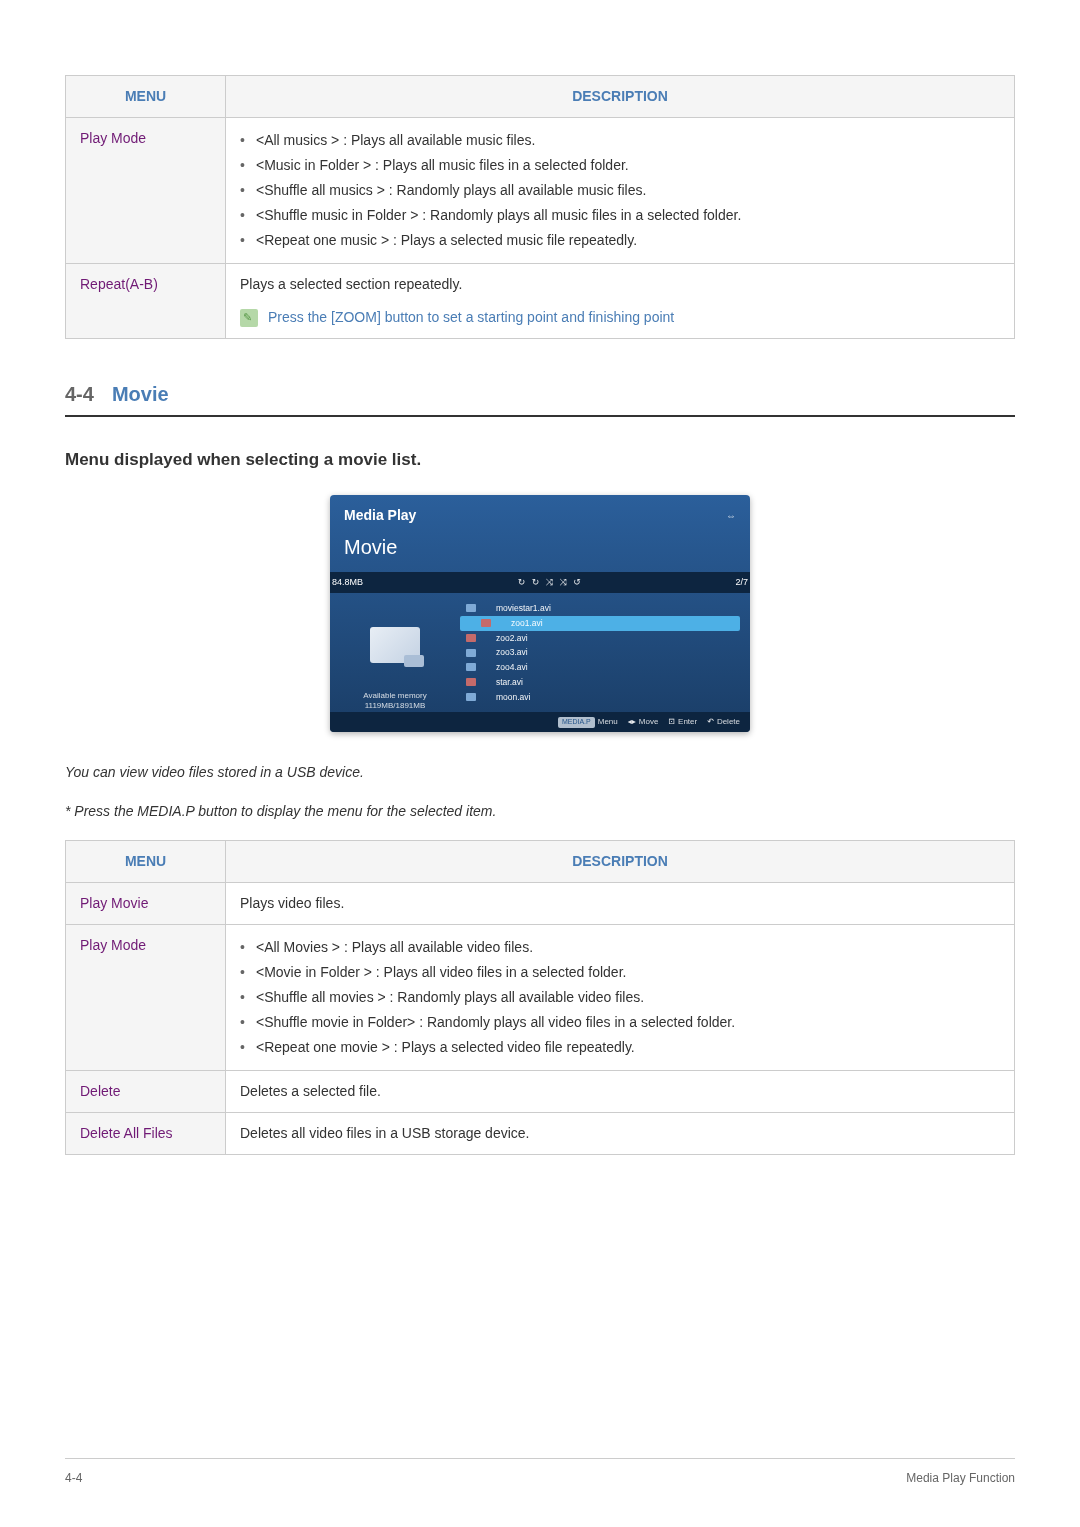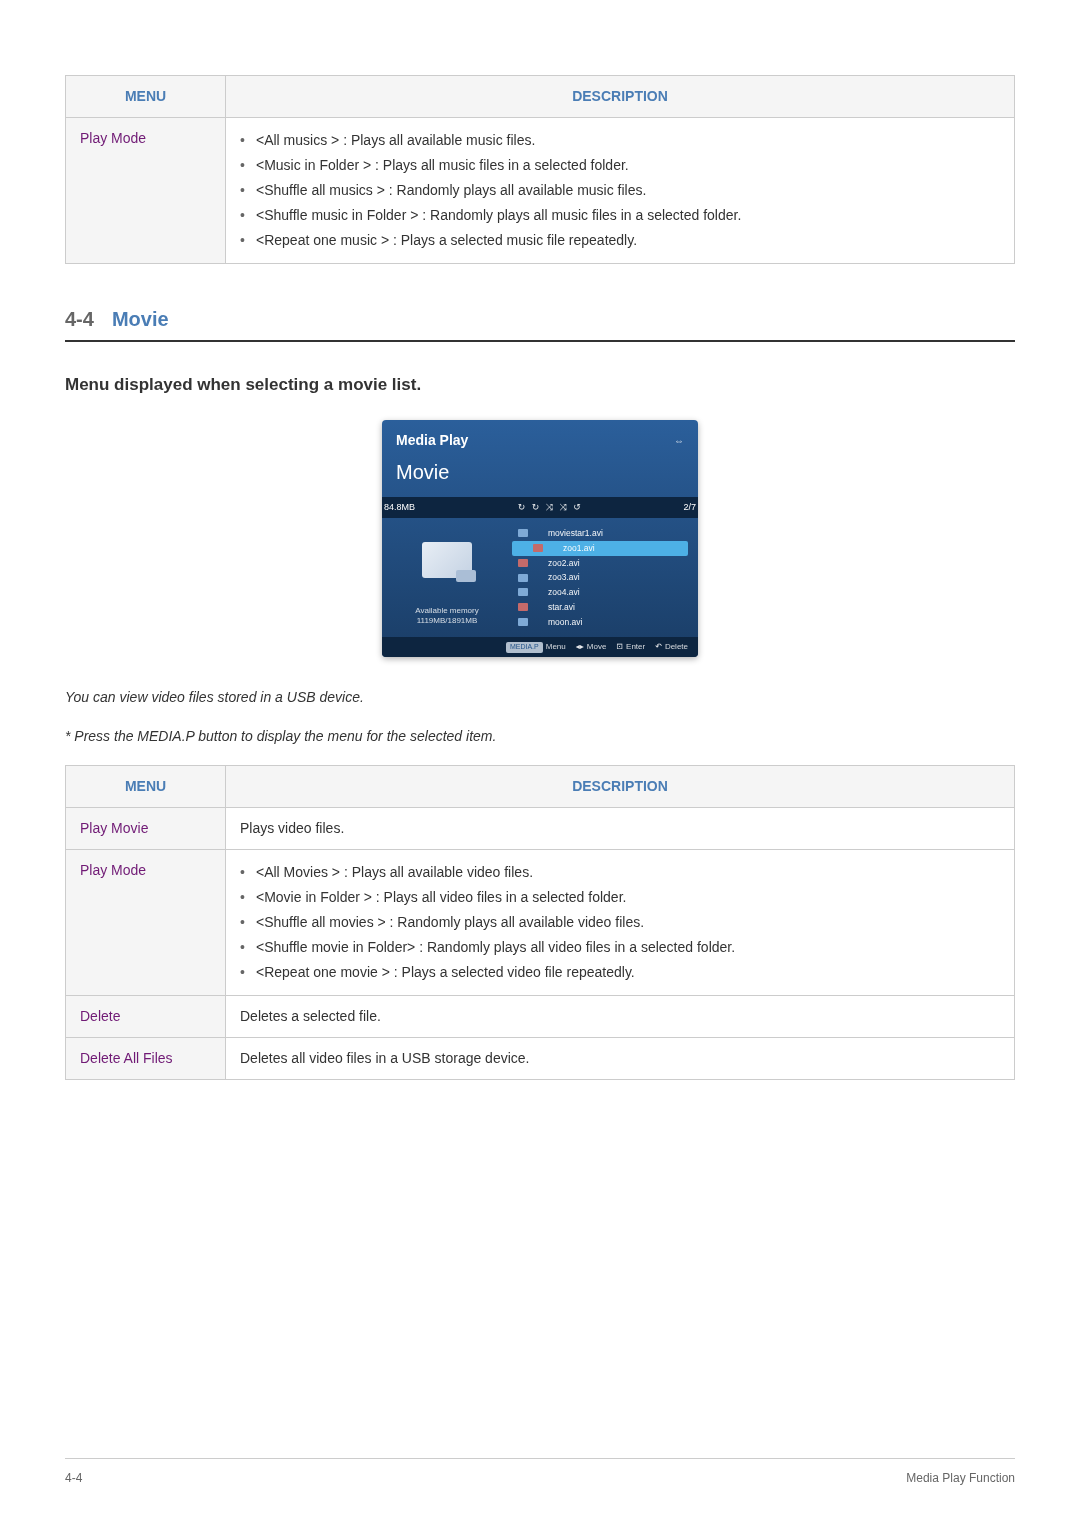--- a/index.html
+++ b/index.html
@@ -46,32 +46,32 @@
     .note-text { color: #4a7db5; }
     .section-header {
       display: flex; align-items: baseline; gap: 18px;
       border-bottom: 2px solid #333; padding-bottom: 6px; margin-top: 40px; margin-bottom: 30px;
     }
     .section-number { color: #666; font-weight: bold; font-size: 20px; }
     .section-title { color: #4a7db5; font-weight: bold; font-size: 20px; }
     .subsection-title { font-weight: bold; font-size: 17px; margin-bottom: 22px; }
     .screenshot-container { display: flex; justify-content: center; margin: 0 0 30px 0; }
     .media-play {
-      width: 316px; background: linear-gradient(#2b5f9b, #1a3d66); border-radius: 4px;
+      width: 420px; background: linear-gradient(#2b5f9b, #1a3d66); border-radius: 4px;
       color: #fff; font-size: 11px; overflow: hidden; box-shadow: 0 2px 6px rgba(0,0,0,0.3);
     }
     .mp-header { padding: 10px 14px 4px 14px; display: flex; justify-content: space-between; align-items: center; }
     .mp-header-title { font-weight: bold; font-size: 14px; }
     .mp-usb { font-size: 10px; opacity: 0.8; }
     .mp-section-title { padding: 2px 14px 10px 14px; font-size: 20px; font-weight: 500; }
     .mp-bar { background: #0d2540; padding: 4px 2px; display: flex; justify-content: space-between; align-items: center; font-size: 9px; }
     .mp-bar-icons span { margin: 0 2px; opacity: 0.9; }
     .mp-body { display: flex; min-height: 110px; }
     .mp-left {
-      width: 130px; padding: 12px; display: flex; flex-direction: column;
+      width: 130px; padding: 2px; display: flex; flex-direction: column;
       justify-content: flex-end; align-items: center; gap: 20px;
     }
     .mp-thumb {
       width: 50px; height: 36px; background: linear-gradient(135deg, #e8eef5, #c4d2e3);
       border-radius: 3px; margin-bottom: 8px; position: relative;
     }
     .mp-thumb::after {
       content: ""; position: absolute; right: -4px; bottom: -4px; width: 20px; height: 12px;
       background: #aabed6; border-radius: 2px;
     }
@@ -112,20 +112,30 @@
       <td>
         <ul class="bullet">
           <li>&lt;All musics &gt; : Plays all available music files.</li>
           <li>&lt;Music in Folder &gt; : Plays all music files in a selected folder.</li>
           <li>&lt;Shuffle all musics &gt; : Randomly plays all available music files.</li>
           <li>&lt;Shuffle music in Folder &gt; : Randomly plays all music files in a selected folder.</li>
           <li>&lt;Repeat one music &gt; : Plays a selected music file repeatedly.</li>
         </ul>
       </td>
     </tr>
+    <tr>
+      <td class="menu-cell">Repeat(A-B)</td>
+      <td>
+        <div>Plays a selected section repeatedly.</div>
+        <div class="note-box">
+          <span class="note-icon"></span>
+          <span class="note-text">Press the [ZOOM] button to set a starting point and finishing point</span>
+        </div>
+      </td>
+    </tr>
   </tbody>
 </table>
 
 <div class="section-header">
   <span class="section-number">4-4</span>
   <span class="section-title">Movie</span>
 </div>
 
 <div class="subsection-title">Menu displayed when selecting a movie list.</div>
 

